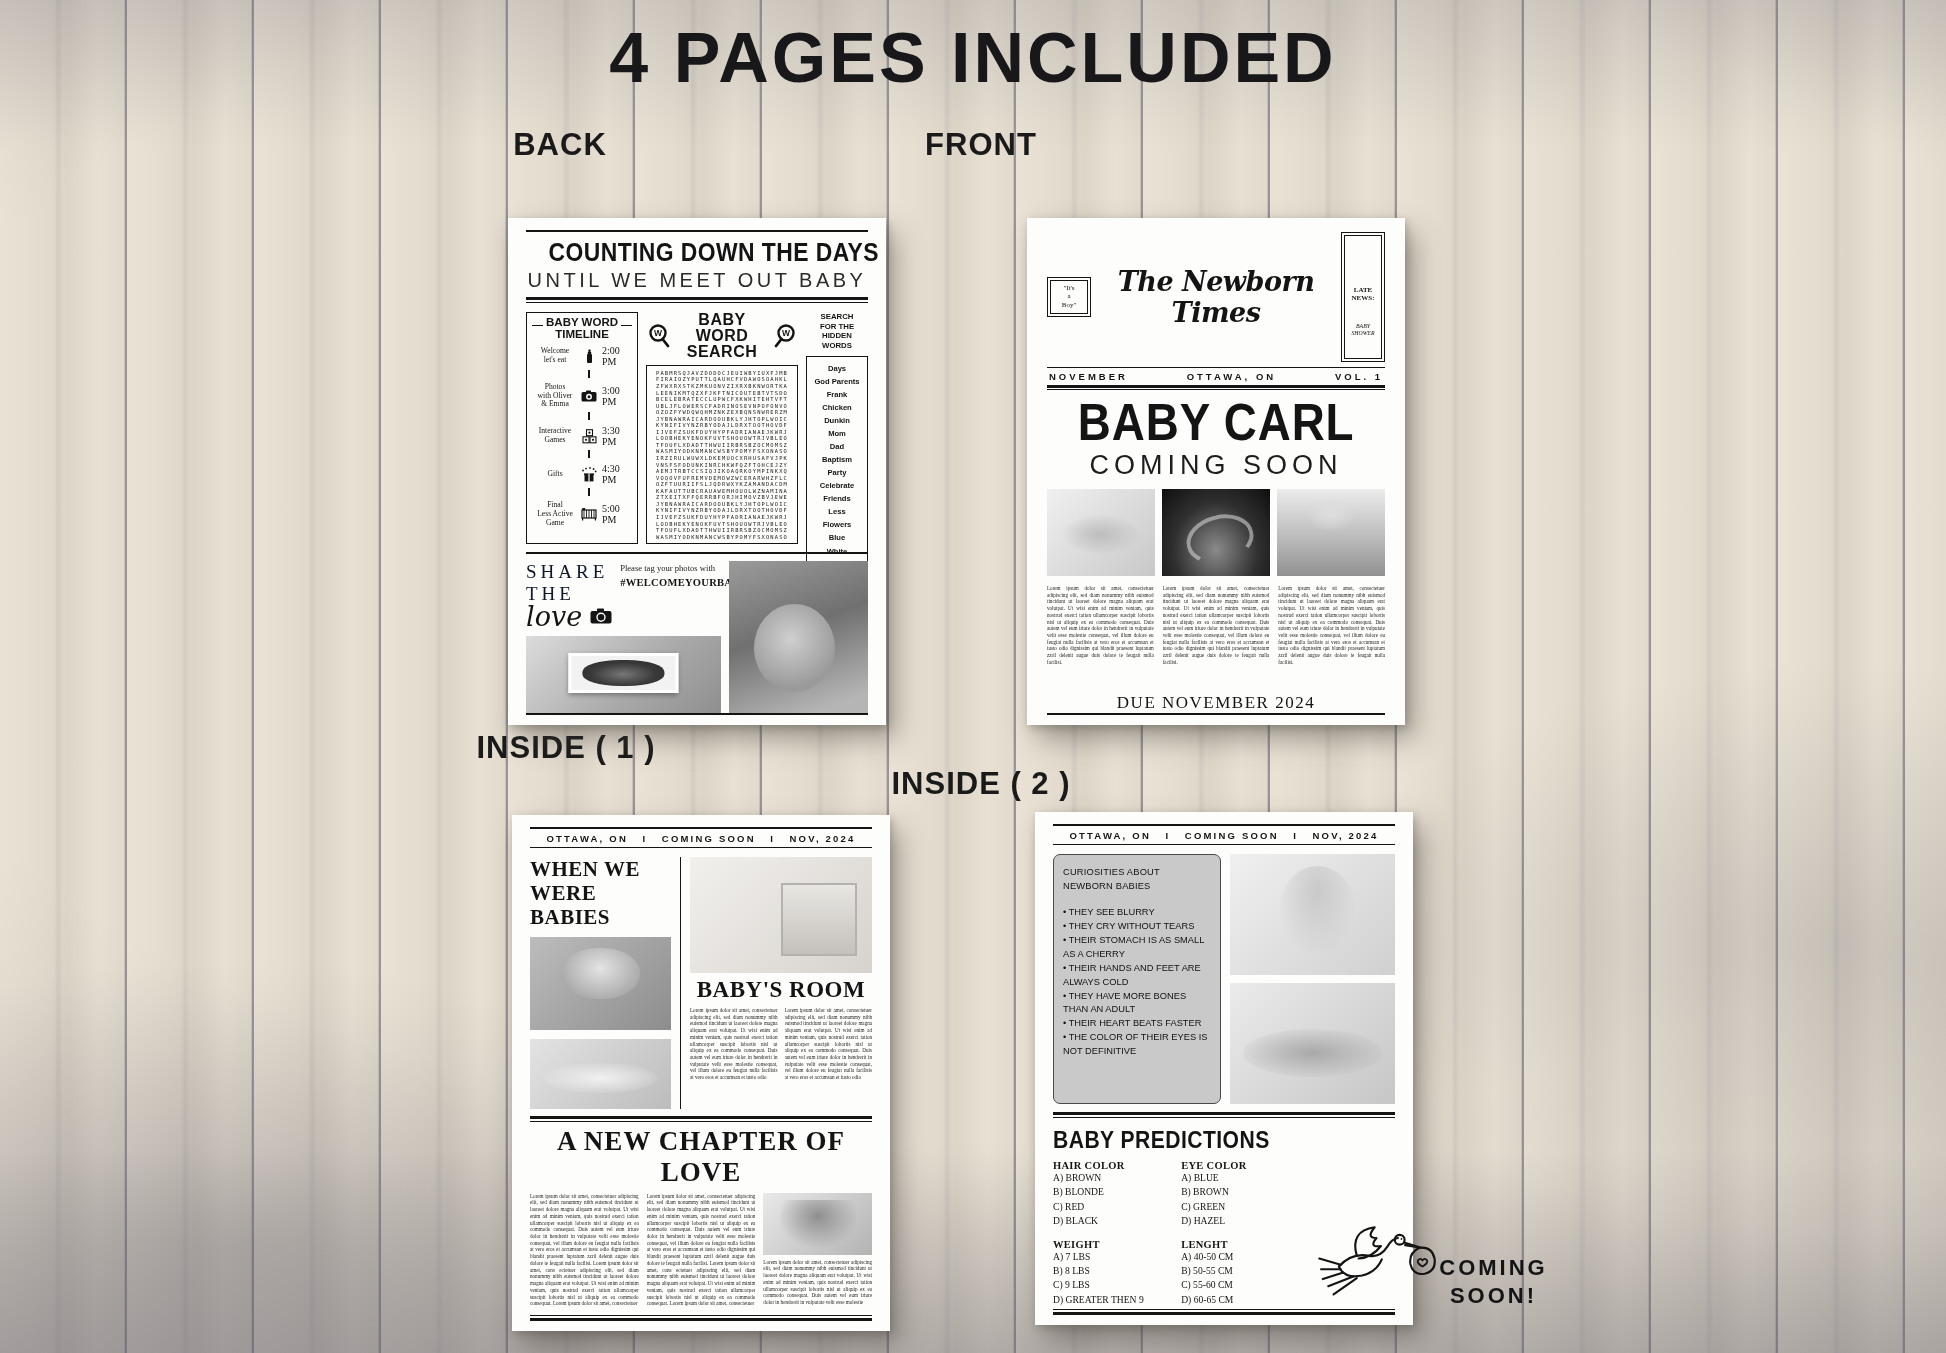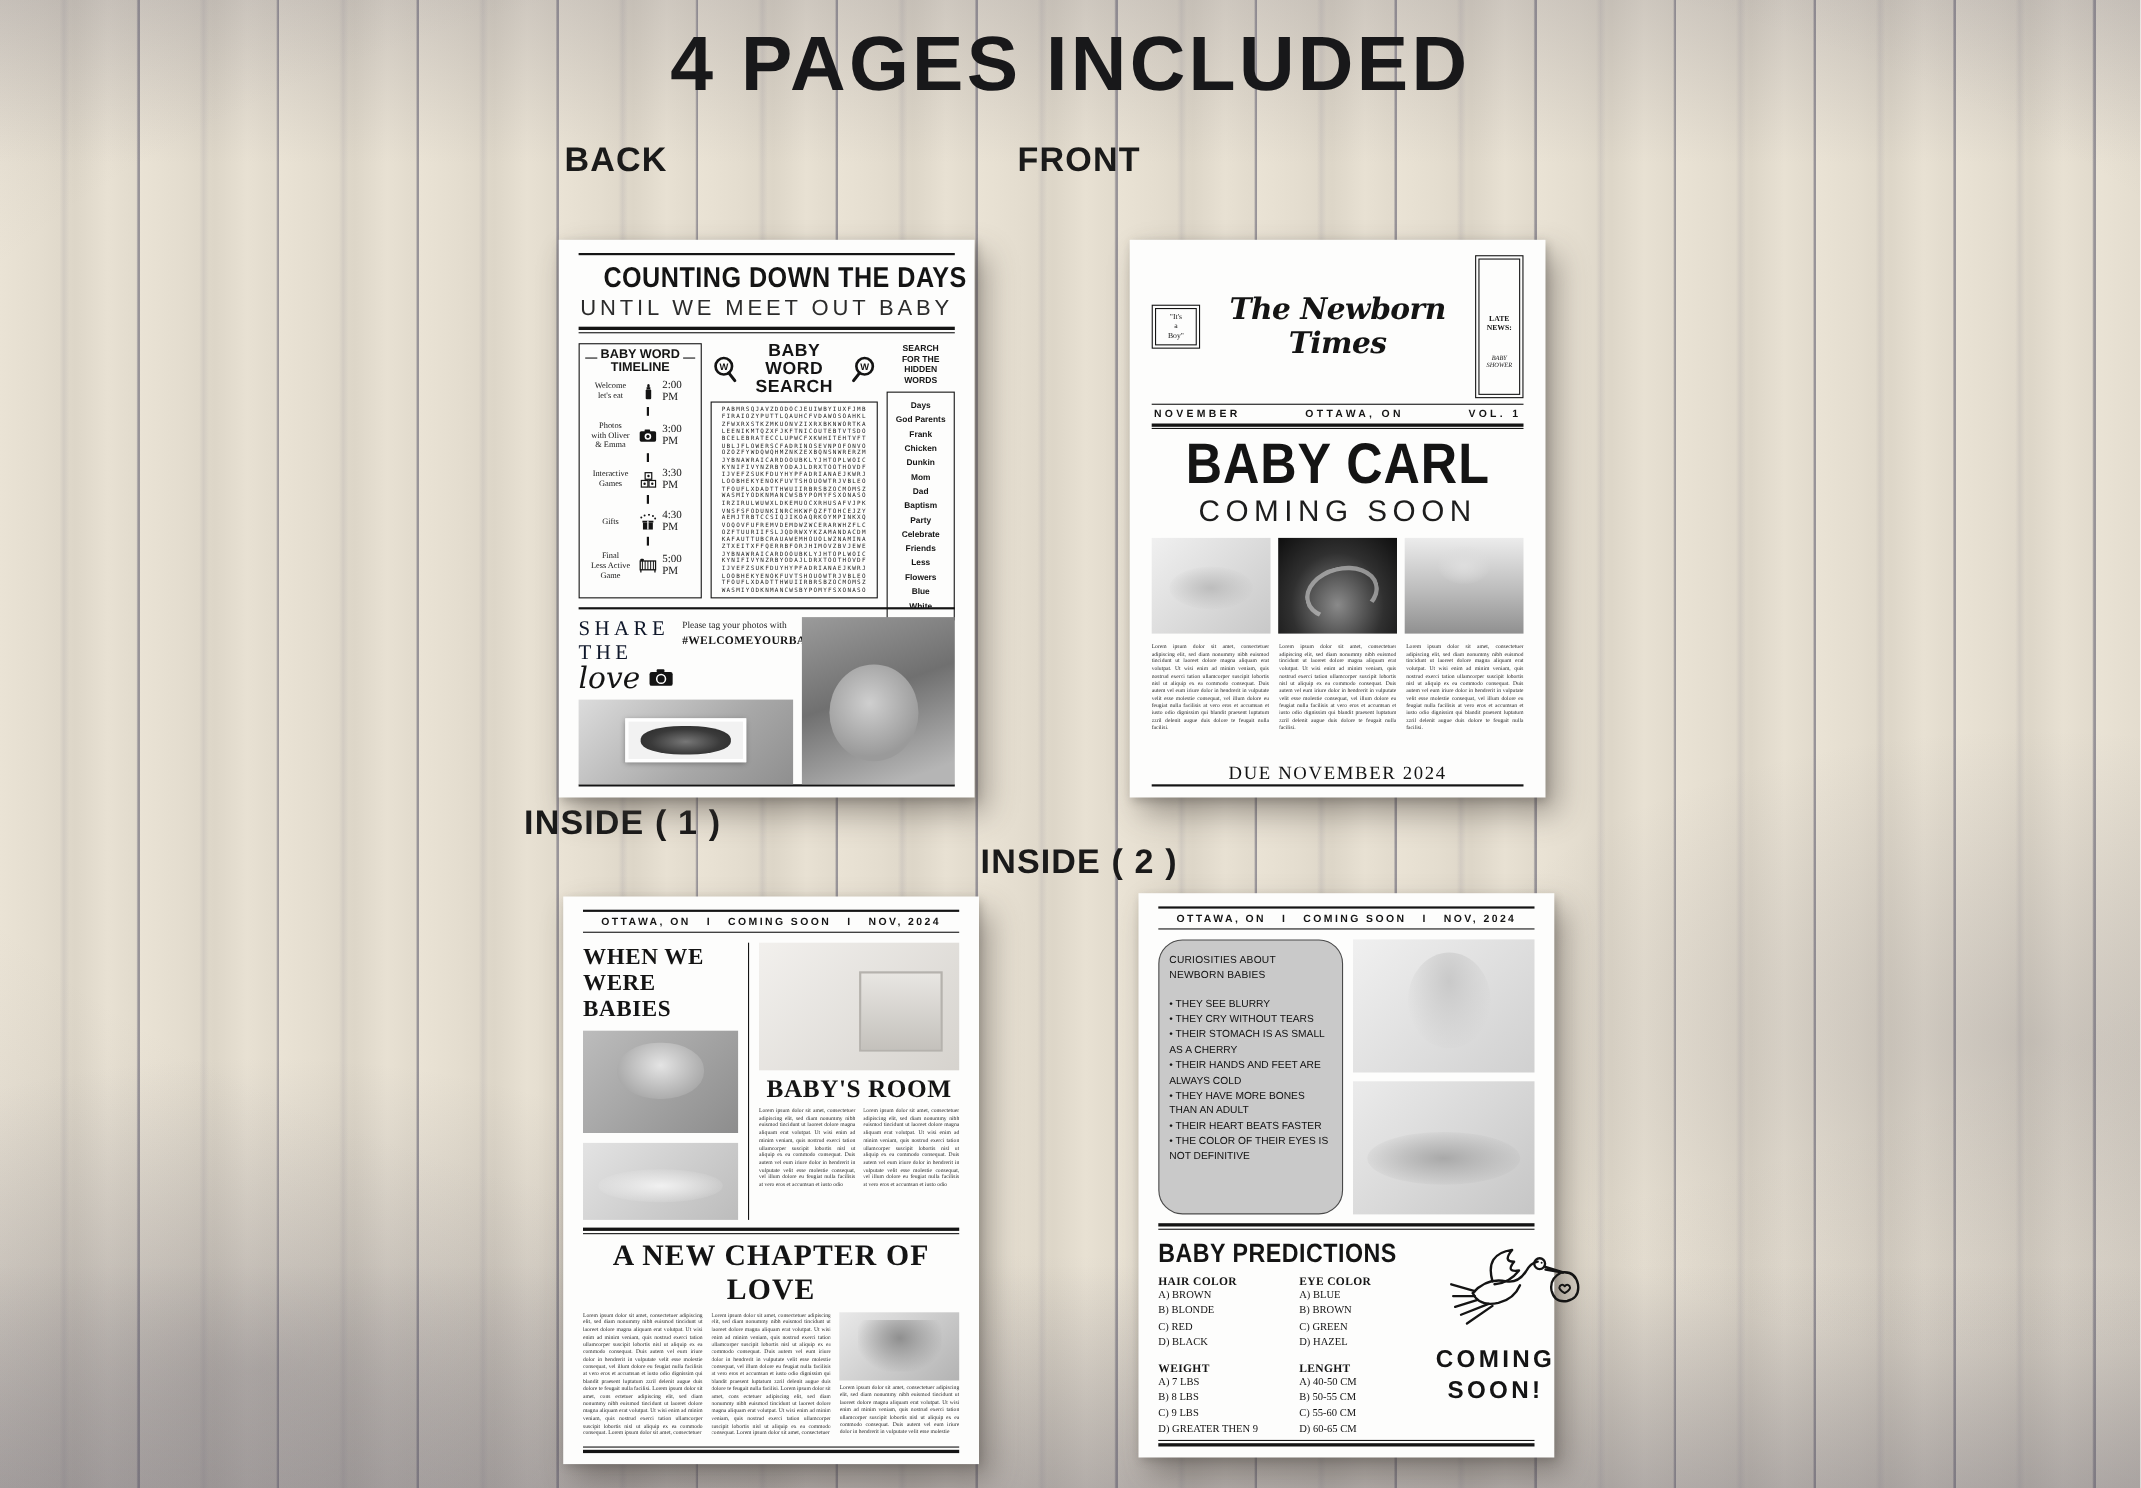--- a/index.html
+++ b/index.html
@@ -158,38 +158,38 @@
   .i1-bcol{ flex:1; }
   .i1-bcol3{ flex:1; display:flex; flex-direction:column; gap:4px; }
   .ph-couple{ height:62px; background:linear-gradient(135deg,#e9e9e9,#b3b3b3); }
   .ph-couple::after{ content:""; position:absolute; left:15%; top:12%; width:70%; height:76%;
       background:radial-gradient(ellipse at 50% 35%, #8f8f8f, rgba(0,0,0,0) 75%); }
   .i1-rule-bottom{ margin-top:auto; }
 
   
   .page-inside2{ left:1035px; top:812px; width:378px; height:513px; padding:12px 18px 10px; }
   .i2-main{ display:flex; gap:9px; margin-top:9px; height:250px; }
-  .cur-box{ width:168px; background:#c9c9c9; border:1.2px solid #4a4a4a; border-radius:22px; padding:11px 9px; }
+  .cur-box{ width:168px; background:#c9c9c9; border:1.2px solid #4a4a4a; border-radius:7px; padding:11px 9px; }
   .cur-title{ font-size:9.3px; font-weight:400; letter-spacing:.2px; line-height:1.5; white-space:pre-line; color:#111; }
   .cur-item{ font-size:9.3px; line-height:1.5; color:#111; }
   .cur-list{ margin-top:12px; }
   .i2-photos{ flex:1; display:flex; flex-direction:column; gap:8px; }
   .ph-newborn-top{ flex:1; background:linear-gradient(135deg,#f0f0f0,#d0d0d0); }
   .ph-newborn-top::after{ content:""; position:absolute; left:30%; top:10%; width:46%; height:72%;
       background:radial-gradient(ellipse at 50% 30%, #c9c9c9, rgba(0,0,0,0) 78%); border-radius:50%; }
   .ph-sleep{ flex:1; background:linear-gradient(135deg,#ebebeb,#c6c6c6); }
   .ph-sleep::after{ content:""; position:absolute; left:8%; top:38%; width:84%; height:40%;
       background:radial-gradient(ellipse,#a9a9a9,rgba(0,0,0,0) 80%); border-radius:50%; }
   .i2-pred{ display:flex; margin-top:8px; flex:1; gap:6px; }
   .pred-left{ flex:1.5; }
   .pred-title{ font-weight:800; font-size:24px; letter-spacing:.5px; }
   .pred-grid{ display:grid; grid-template-columns:1fr 1fr; column-gap:10px; row-gap:10px; margin-top:6px; }
   .pred-label{ font-family:"Liberation Serif",serif; font-weight:bold; font-size:10.5px; letter-spacing:.3px; }
   .pred-opt{ font-family:"Liberation Serif",serif; font-size:9.6px; line-height:1.5; }
-  .pred-right{ width:138px; display:flex; flex-direction:column; align-items:flex-start; }
+  .pred-right{ width:138px; display:flex; flex-direction:row; align-items:flex-end; }
   .coming{ font-weight:800; font-size:22px; letter-spacing:3px; line-height:1.25; text-align:center; margin-top:4px; }
   .i2-rule-bottom{ margin-top:auto; }
 
   svg{ display:block; }
 </style>
 </head>
 <body>
 
 <div class="bg"></div>
 

